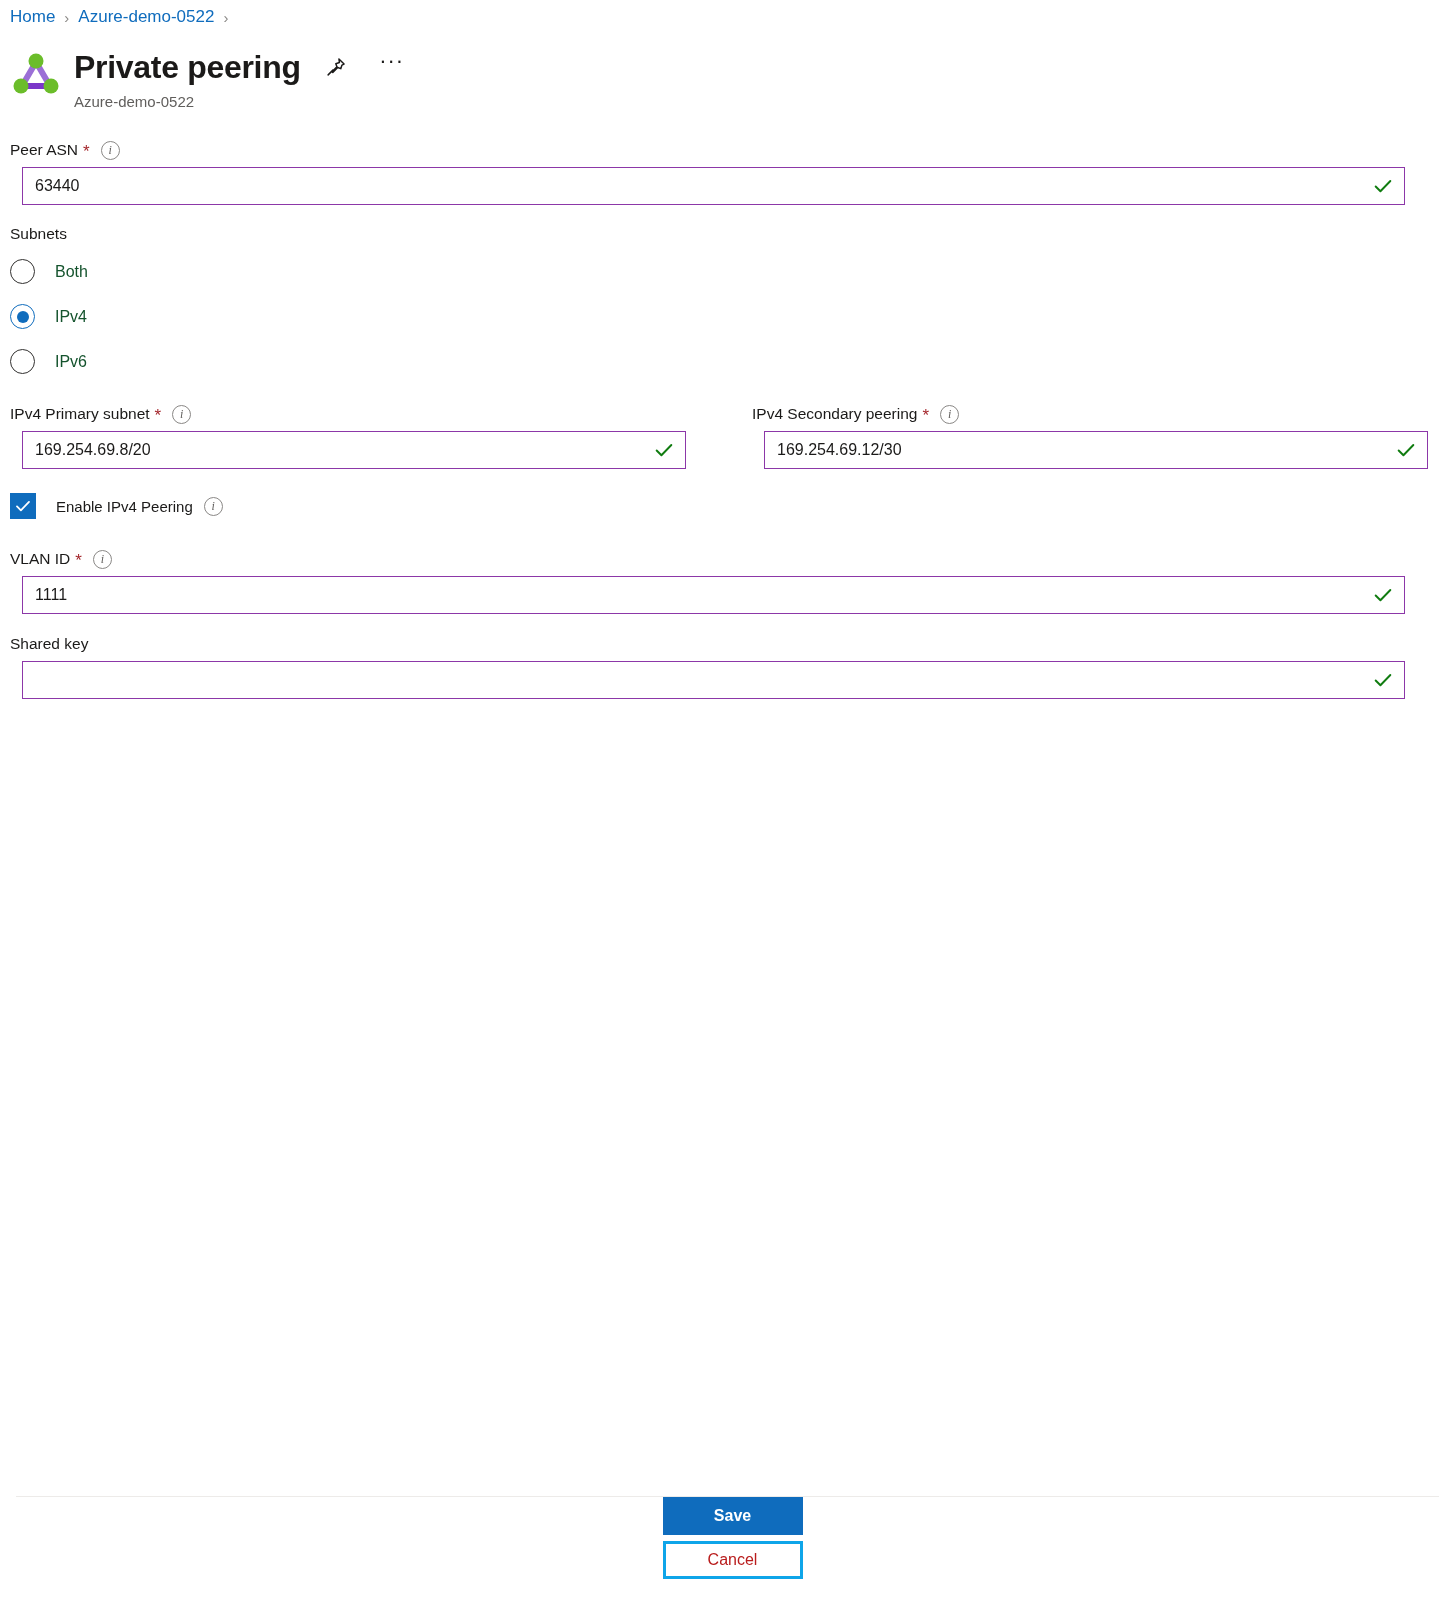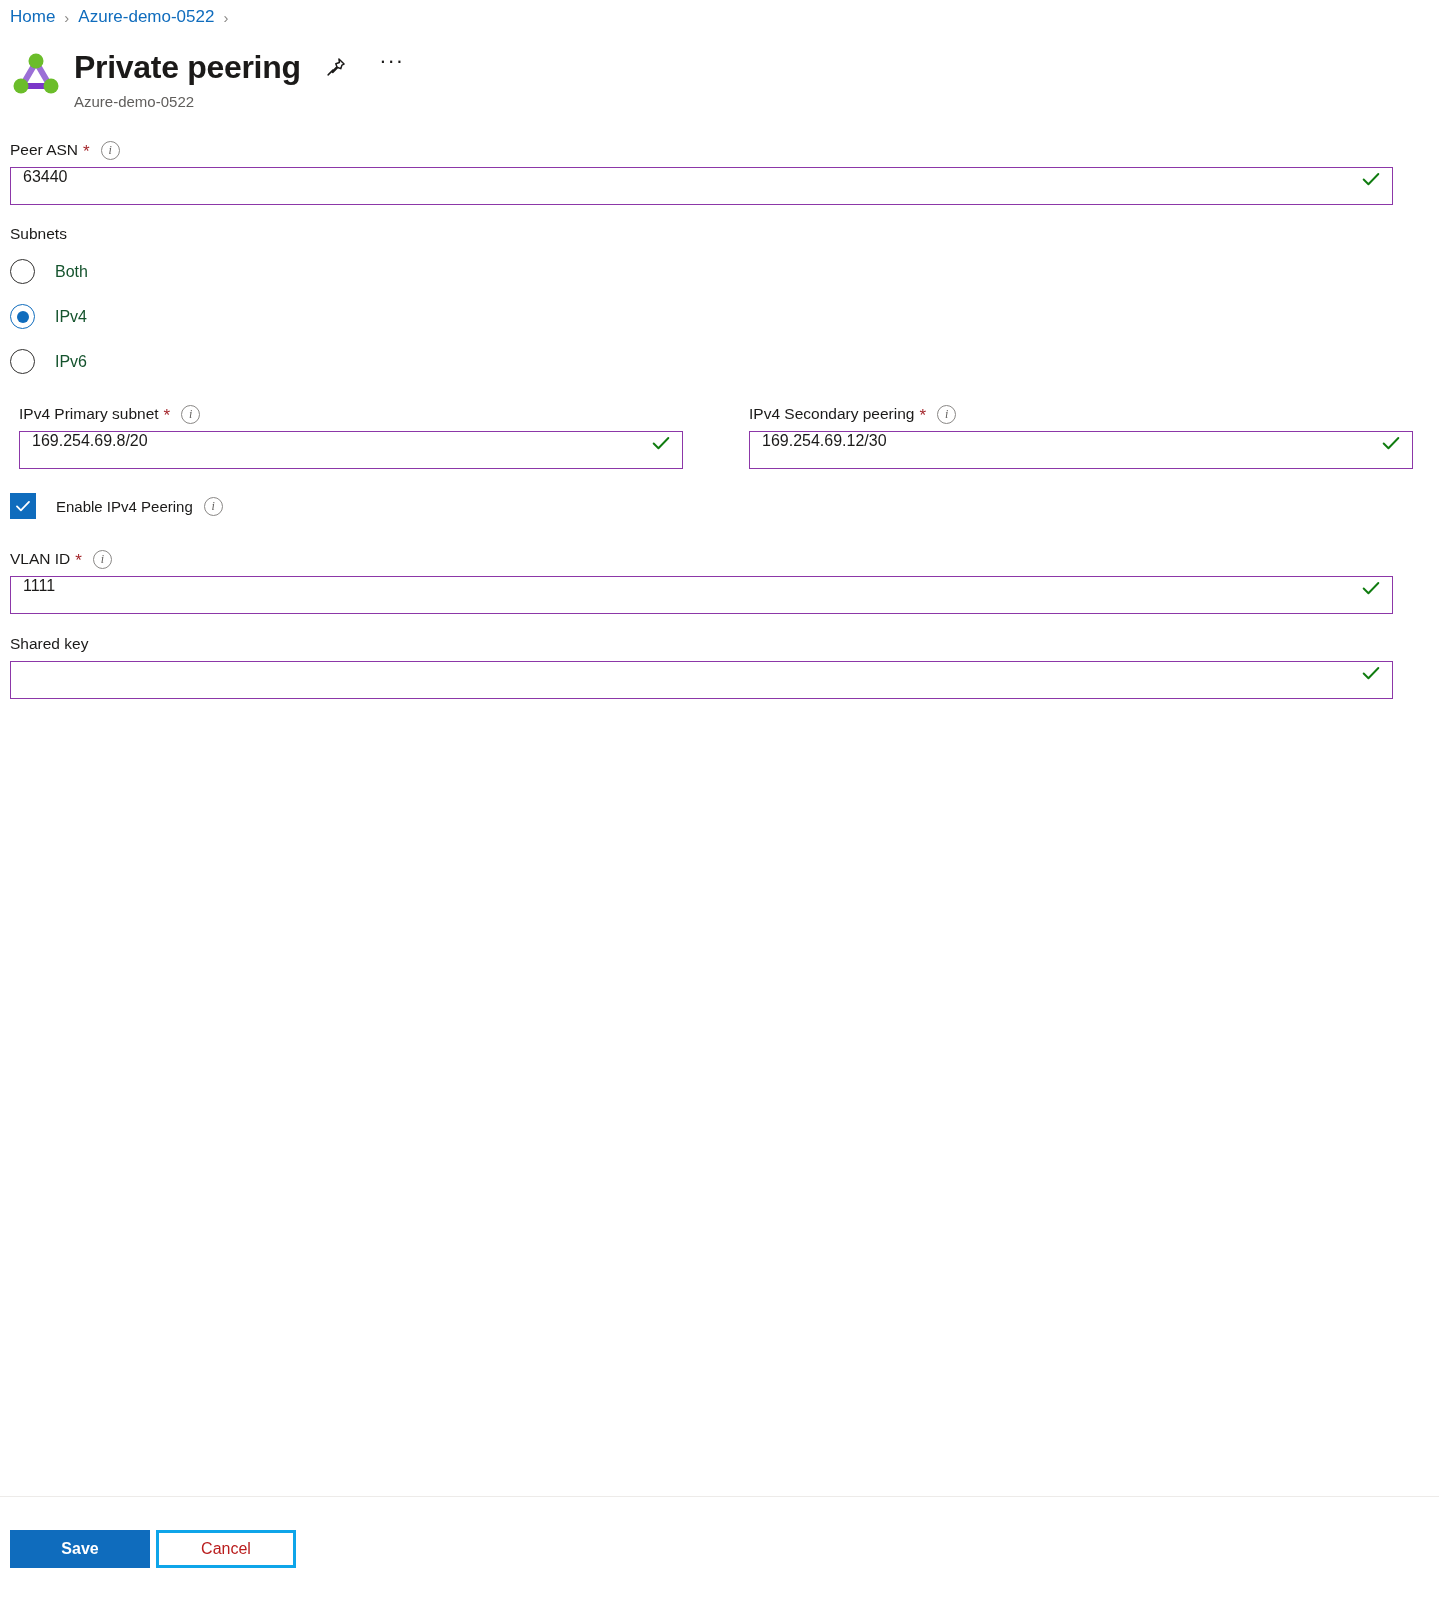--- a/index.html
+++ b/index.html
@@ -124,22 +124,22 @@
     cursor: pointer;
     flex: 0 0 auto;
   }
   .textbox {
     position: relative;
     height: 38px;
     border: 1.6px solid #8c37a8;
     background: #fff;
     box-sizing: border-box;
     display: flex;
-    align-items: flex-start;
-    margin-left: 10px;
+    align-items: center;
+    margin-left: 22px;
   }
   .textbox .value {
     font-size: 16px;
     color: #1b1a19;
     padding-left: 12px;
     flex: 1;
     white-space: nowrap;
     overflow: hidden;
   }
   .textbox .value:empty::before {
@@ -151,21 +151,20 @@
     height: 22px;
     margin-right: 10px;
     flex: 0 0 22px;
   }
   .full-width { width: 1383px; }
   .half-width { width: 664px; }
 
   .two-col {
     display: flex;
     gap: 56px;
-    padding-left: 9px;
   }
   .two-col > .field { margin-bottom: 0; }
 
   
   .group-label {
     font-size: 15.5px;
     color: #1b1a19;
     margin: 0 0 6px 10px;
   }
   .radio-row {
@@ -220,31 +219,32 @@
   }
   .checkbox-label {
     font-size: 15px;
     margin-left: 20px;
     color: #1b1a19;
   }
 
   
   .footer {
     position: absolute;
-    left: 0;
+    left: 16px;
     right: 0;
     bottom: 0;
     height: 104px;
     border-top: 1px solid #edebe9;
     background: #fff;
     display: flex;
     align-items: center;
     padding-left: 10px;
     gap: 6px;
     box-sizing: border-box;
+    flex-direction: column;
   }
   .btn {
     height: 38px;
     min-width: 140px;
     font-size: 16px;
     display: inline-flex;
     align-items: center;
     justify-content: center;
     cursor: pointer;
     box-sizing: border-box;

